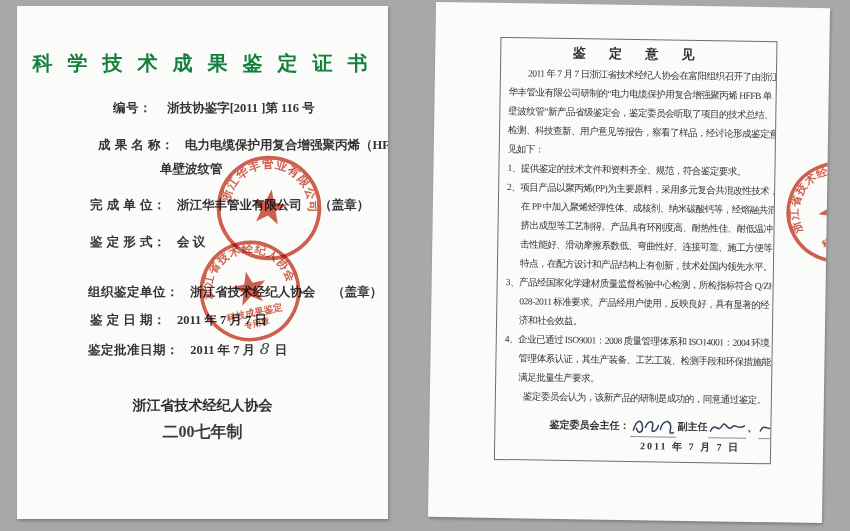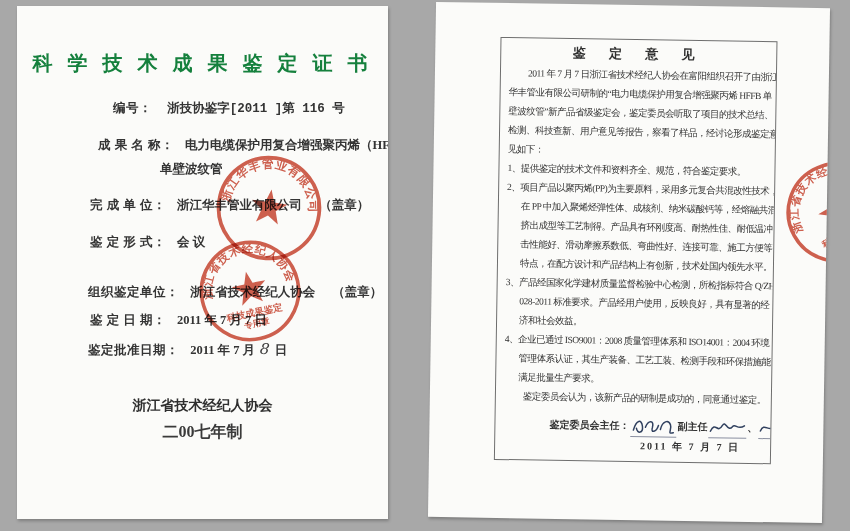--- a/index.html
+++ b/index.html
@@ -85,21 +85,21 @@
 <body>
 
 <div class="scene">
 
   <div class="page" id="left-page">
 
     <div class="cert-title">科 学 技 术 成 果 鉴 定 证 书</div>
 
     <div class="row" style="top:94px; left:96px;">
       <span class="lbl">编号：</span>
-      <span class="val" style="margin-left:12px;font-family:Liberation Mono, monospace;">浙技协鉴字[2011 ]第 116 号</span>
+      <span class="val" style="margin-left:12px;">浙技协鉴字[2011 ]第 116 号</span>
     </div>
 
     <div class="row" style="top:131px; left:81px;">
       <span class="lbl">成 果 名 称：</span>
       <span class="val">电力电缆保护用复合增强聚丙烯（HFFB）</span>
     </div>
     <div class="row" style="top:155px; left:143px;">
       <span class="val" style="margin-left:0;text-align:right;">单壁波纹管</span>
     </div>
 

